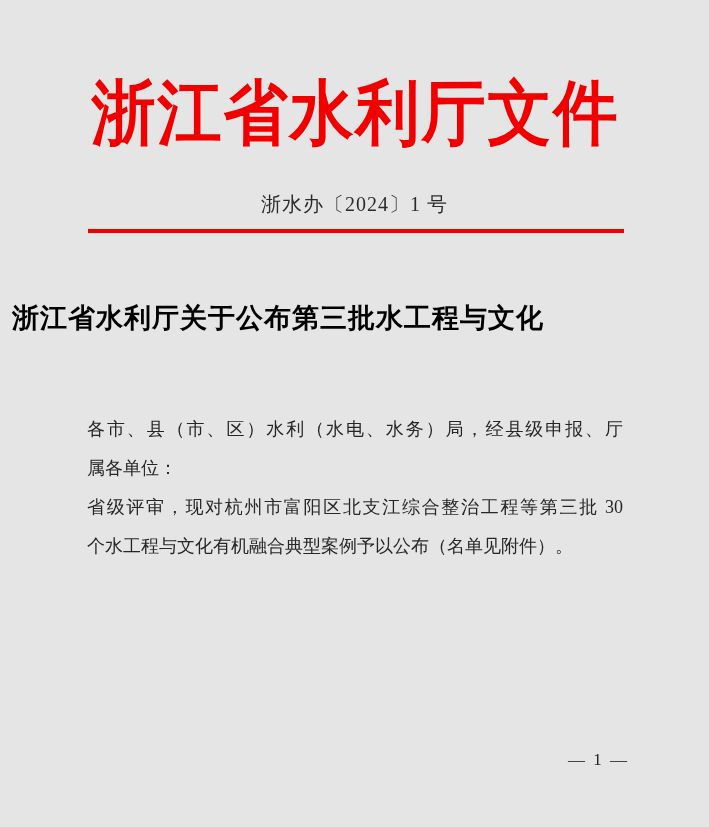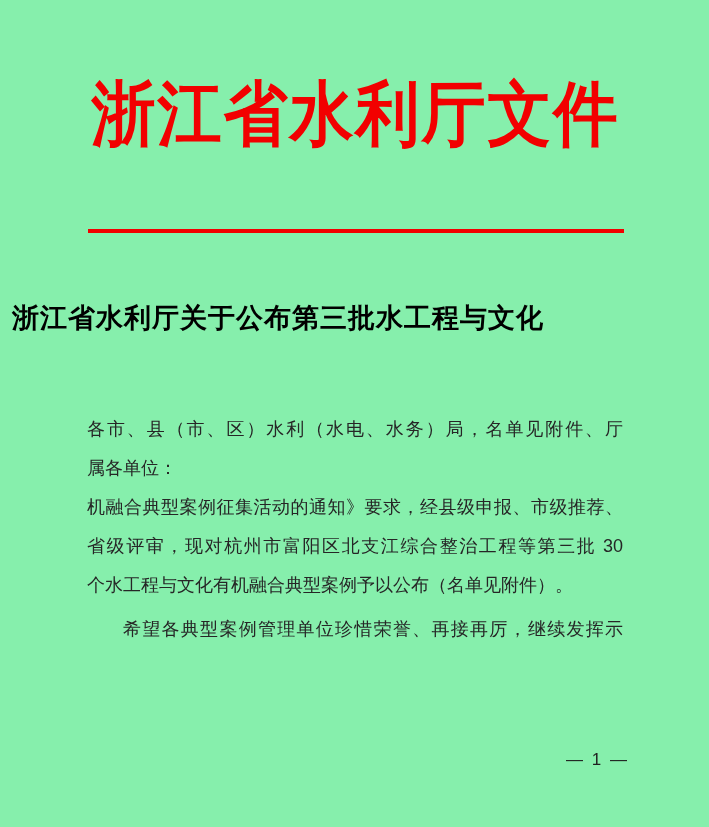--- a/index.html
+++ b/index.html
@@ -4,22 +4,22 @@
 <style>
   html, body {
     margin: 0;
     padding: 0;
     background: #ffffff;
   }
   .page {
     position: relative;
     width: 709px;
     height: 827px;
-    background: #86efac;
-    font-family: Liberation Sans, sans-serif;
+    background: #e5e5e5;
+    font-family: Liberation Serif, serif;
     color: var(--text, #262626);
     overflow: hidden;
   }
   .agency-banner {
     position: absolute;
     top: 64px;
     left: 0;
     width: 100%;
     height: 100px;
     line-height: 100px;
@@ -101,31 +101,30 @@
     white-space: nowrap;
   }
 </style>
 </head>
 <body>
 
 <div class="page">
 
   <div class="agency-banner">浙江省水利厅文件</div>
 
+  <div class="doc-number">浙水办〔2024〕1 号</div>
 
   <div class="red-divider"></div>
 
   <div class="doc-title">
     <div>浙江省水利厅关于公布第三批水工程与文化</div>
   </div>
 
   <div class="body-text">
-    <div class="bline just">各市、县（市、区）水利（水电、水务）局，名单见附件、厅</div>
+    <div class="bline just">各市、县（市、区）水利（水电、水务）局，经县级申报、厅</div>
     <div class="bline">属各单位：</div>
-    <div class="bline just">机融合典型案例征集活动的通知》要求，经县级申报、市级推荐、</div>
     <div class="bline just">省级评审，现对杭州市富阳区北支江综合整治工程等第三批 30</div>
     <div class="bline">个水工程与文化有机融合典型案例予以公布（名单见附件）。</div>
-    <div class="bline just indent gap">希望各典型案例管理单位珍惜荣誉、再接再厉，继续发挥示</div>
   </div>
 
   <div class="page-number">— 1 —</div>
 
 </div>
 
 </body></html>

